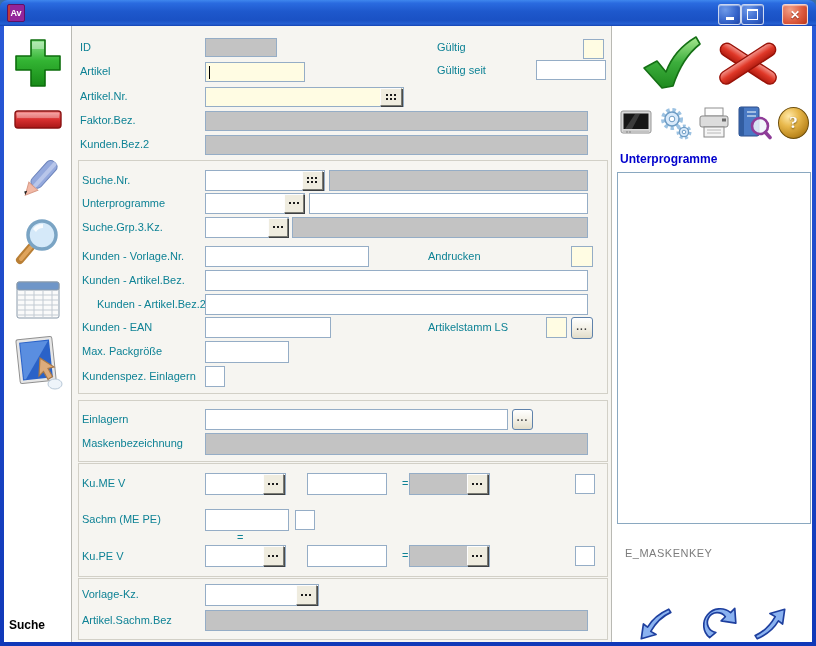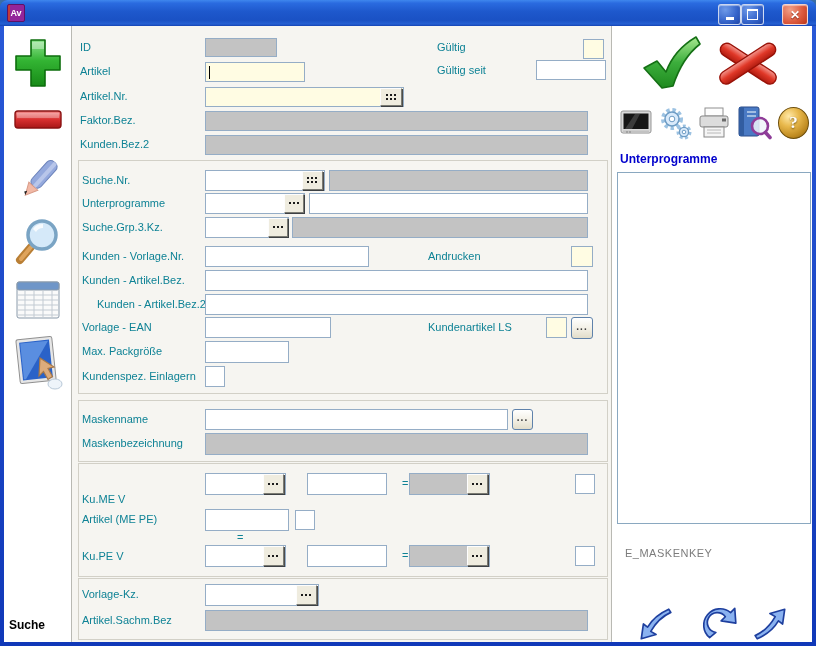--- a/index.html
+++ b/index.html
@@ -202,59 +202,59 @@
     <div class="lbl" style="left:78px;top:223px">Kunden - Vorlage.Nr.</div>
     <div class="fld" style="left:201px;top:220px;width:164px;height:21px"></div>
     <div class="lbl" style="left:424px;top:223px">Andrucken</div>
     <div class="cb yl" style="left:567px;top:220px;width:22px;height:21px"></div>
 
     <div class="lbl" style="left:78px;top:247px">Kunden - Artikel.Bez.</div>
     <div class="fld" style="left:201px;top:244px;width:383px;height:21px"></div>
     <div class="lbl" style="left:93px;top:271px">Kunden - Artikel.Bez.2</div>
     <div class="fld" style="left:201px;top:268px;width:383px;height:21px"></div>
 
-    <div class="lbl" style="left:78px;top:294px">Vorlage - EAN</div>
+    <div class="lbl" style="left:78px;top:294px">Kunden - EAN</div>
     <div class="fld" style="left:201px;top:291px;width:126px;height:21px"></div>
-    <div class="lbl" style="left:424px;top:294px">Kundenartikel LS</div>
+    <div class="lbl" style="left:424px;top:294px">Artikelstamm LS</div>
     <div class="cb yl" style="left:542px;top:291px;width:21px;height:21px"></div>
     <div class="btnxp" style="left:567px;top:291px;width:22px;height:22px;padding-top:4px">
         <span>...</span>
       </div>
 
     <div class="lbl" style="left:78px;top:318px">Max. Packgröße</div>
     <div class="fld" style="left:201px;top:315px;width:84px;height:22px"></div>
 
     <div class="lbl" style="left:78px;top:343px">Kundenspez. Einlagern</div>
     <div class="cb" style="left:201px;top:340px;width:20px;height:21px"></div>
 
     <div class="grp" style="left:74px;top:374px;width:528px;height:60px"></div>
-    <div class="lbl" style="left:78px;top:386px">Maskenname</div>
+    <div class="lbl" style="left:78px;top:386px">Einlagern</div>
     <div class="fld" style="left:201px;top:383px;width:303px;height:21px"></div>
     <div class="btnxp" style="left:508px;top:383px;width:21px;height:21px;padding-top:3px">
         <span>...</span>
       </div>
     <div class="lbl" style="left:78px;top:410px">Maskenbezeichnung</div>
     <div class="fld ro" style="left:201px;top:407px;width:383px;height:22px"></div>
 
     <div class="grp" style="left:74px;top:437px;width:528px;height:112px"></div>
 
-    <div class="lbl" style="left:78px;top:466px">Ku.ME V</div>
+    <div class="lbl" style="left:78px;top:450px">Ku.ME V</div>
     <div class="fld" style="left:201px;top:447px;width:81px;height:22px"></div>
     <div class="inbtn" style="left:259px;top:448px;width:21px;height:20px">
         <span class="dotrow"></span>
       </div>
     <div class="fld" style="left:303px;top:447px;width:80px;height:22px"></div>
     <div class="lbl" style="left:398px;top:450px">=</div>
     <div class="fld ro" style="left:405px;top:447px;width:81px;height:22px"></div>
     <div class="inbtn" style="left:463px;top:448px;width:21px;height:20px">
         <span class="dotrow"></span>
       </div>
     <div class="cb" style="left:571px;top:448px;width:20px;height:20px"></div>
 
-    <div class="lbl" style="left:78px;top:486px">Artikel (ME PE)</div>
+    <div class="lbl" style="left:78px;top:486px">Sachm (ME PE)</div>
     <div class="fld" style="left:201px;top:483px;width:84px;height:22px"></div>
     <div class="cb" style="left:291px;top:484px;width:20px;height:20px"></div>
     <div class="lbl" style="left:233px;top:504px">=</div>
 
     <div class="lbl" style="left:78px;top:523px">Ku.PE V</div>
     <div class="fld" style="left:201px;top:519px;width:81px;height:22px"></div>
     <div class="inbtn" style="left:259px;top:520px;width:21px;height:20px">
         <span class="dotrow"></span>
       </div>
     <div class="fld" style="left:303px;top:519px;width:80px;height:22px"></div>

